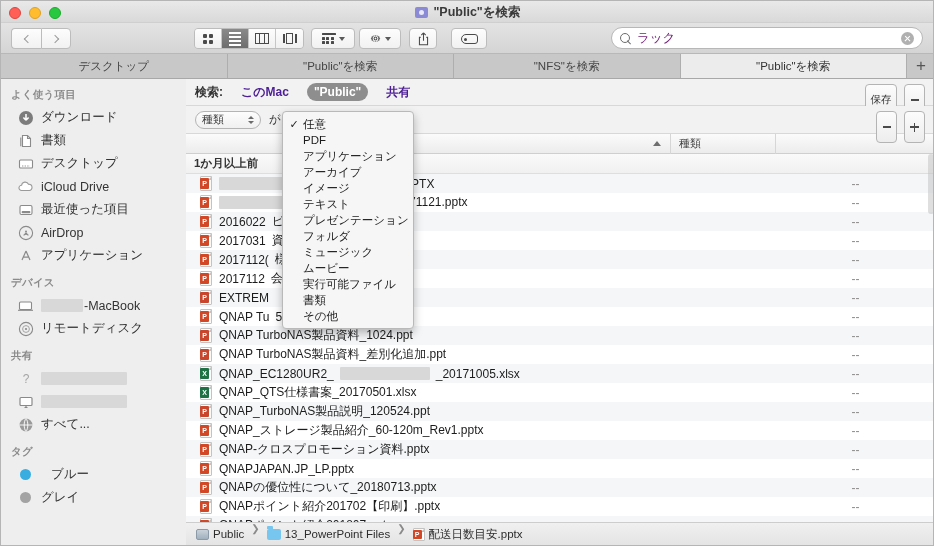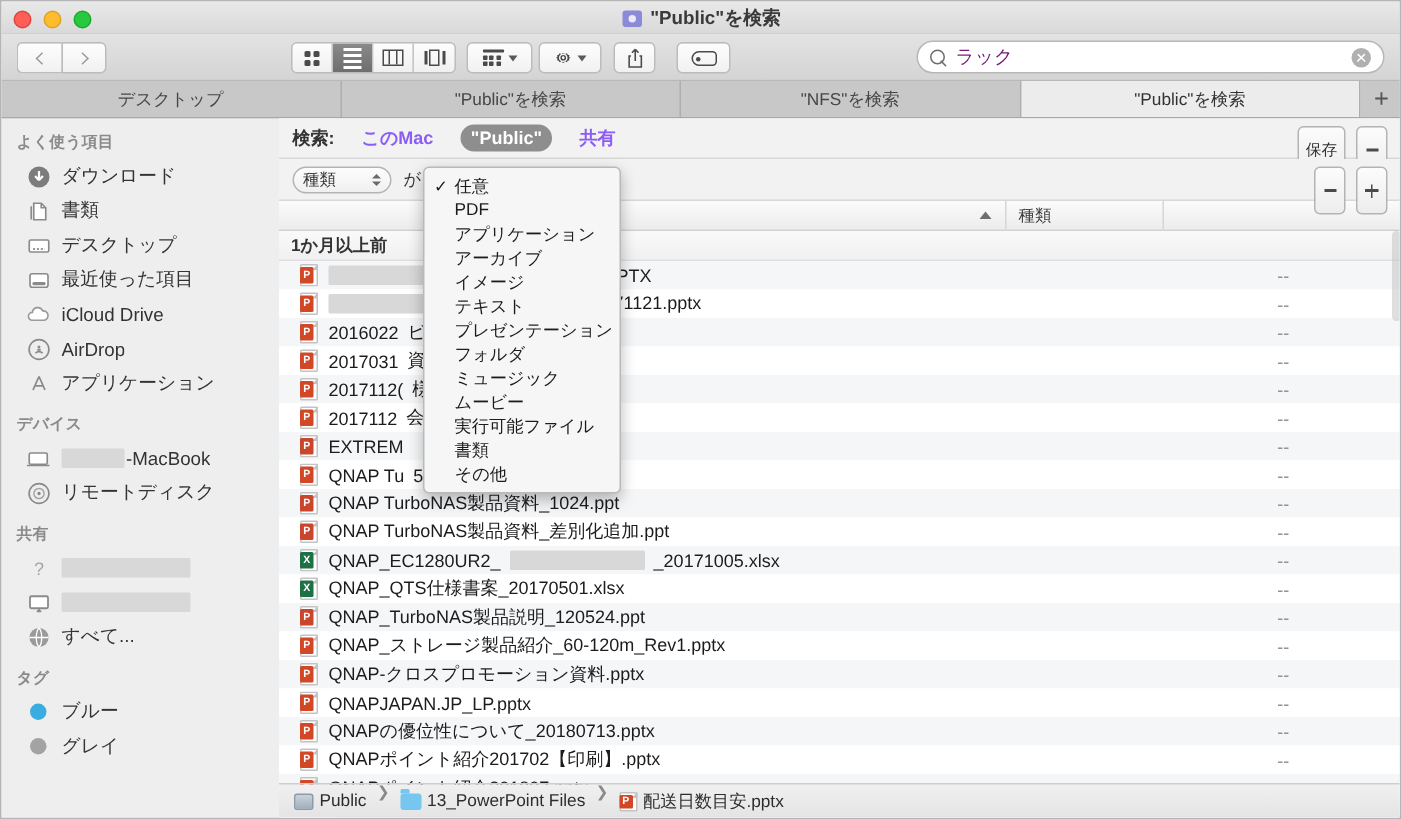--- a/index.html
+++ b/index.html
@@ -168,21 +168,21 @@
   .tag-dot { width: 11px; height: 11px; border-radius: 50%; flex: none; margin-left: 3px; }
 
   
   #main { position: absolute; top: 78px; left: 185px; width: 749px; height: 468px; background: #fff; }
 
   #search-scope {
     height: 27px; background: #f2f2f2; border-bottom: 1px solid #d8d8d8;
     display: flex; align-items: center; padding-left: 9px; gap: 11px; position: relative;
   }
   #scope-label { font-size: 12px; font-weight: bold; color: #333; }
-  .scope-opt { font-size: 12px; font-weight: bold; color: #8b5cf6; padding: 2px 7px; border-radius: 9px; }
+  .scope-opt { font-size: 12px; font-weight: bold; color: #4c1d95; padding: 2px 7px; border-radius: 9px; }
   .scope-opt.sel { background: #8e8e8e; color: #fff; }
   .sm-btn {
     position:absolute; top: 5px; height: 32px; min-width: 17px;
     background: linear-gradient(to bottom,#fcfcfc,#ededed);
     border: 1px solid #b4b4b4; border-radius: 4px;
     display:flex; align-items:center; justify-content:center;
     font-size: 10.5px; color: #333;
   }
   #save-btn { right: 38px; width: 32px; }
   #remove-crit-btn { right: 10px; width: 21px; }
@@ -432,35 +432,35 @@
         <svg width="16" height="16" viewBox="0 0 16 16">
             <rect x="1.5" y="4" width="13" height="8" rx="1" fill="#fff" stroke="#8a8a8a" stroke-width="1.1"></rect>
             <path d="M4 10h8" stroke="#9a9a9a" stroke-width="1.2" stroke-dasharray="1.4 1.2"></path>
           </svg>
       </span>
       <span class="sb-label">デスクトップ</span>
     </div>
 
     <div class="sb-item">
       <span class="sb-icon">
+        <svg width="17" height="16" viewBox="0 0 17 16">
+            <path d="M4.5 11.5a2.6 2.6 0 01.1-5.2 3.6 3.6 0 016.9-1 2.8 2.8 0 01.8 6.2z" fill="#fff" stroke="#9a9a9a" stroke-width="1.1"></path>
+          </svg>
+      </span>
+      <span class="sb-label">iCloud Drive</span>
+    </div>
+
+    <div class="sb-item">
+      <span class="sb-icon">
         <svg width="16" height="16" viewBox="0 0 16 16">
             <rect x="2" y="3.5" width="12" height="9" rx="1.5" fill="#fff" stroke="#8a8a8a" stroke-width="1.1"></rect>
             <rect x="3.6" y="9" width="8.8" height="2.2" rx="1" fill="#8a8a8a"></rect>
           </svg>
       </span>
       <span class="sb-label">最近使った項目</span>
-    </div>
-
-    <div class="sb-item">
-      <span class="sb-icon">
-        <svg width="17" height="16" viewBox="0 0 17 16">
-            <path d="M4.5 11.5a2.6 2.6 0 01.1-5.2 3.6 3.6 0 016.9-1 2.8 2.8 0 01.8 6.2z" fill="#fff" stroke="#9a9a9a" stroke-width="1.1"></path>
-          </svg>
-      </span>
-      <span class="sb-label">iCloud Drive</span>
     </div>
 
     <div class="sb-item">
       <span class="sb-icon">
         <svg width="16" height="16" viewBox="0 0 16 16">
             <circle cx="8" cy="8" r="6.6" fill="none" stroke="#8a8a8a" stroke-width="1.1"></circle>
             <path d="M5.6 10.4a3.4 3.4 0 014.8 0M6.9 8.5a1.7 1.7 0 012.2 0" fill="none" stroke="#8a8a8a" stroke-width="1.1"></path>
             <circle cx="8" cy="6.4" r="1" fill="#8a8a8a"></circle>
           </svg>
       </span>
@@ -530,21 +530,21 @@
             <path d="M1.6 8h12.8M8 1.6c2.4 2.4 2.4 10.4 0 12.8M8 1.6C5.6 4 5.6 12 8 14.4" stroke="#fff" stroke-width=".9" fill="none"></path>
           </svg>
       </span>
       <span class="sb-label">すべて...</span>
     </div>
 
     <div class="sb-header">タグ</div>
 
     <div class="sb-item">
       <span class="tag-dot" style="background:#3aade0;"></span>
-      <span class="sb-label" style="margin-left:3px;">ブルー</span>
+      <span class="sb-label" style="margin-left:13px;">ブルー</span>
     </div>
 
     <div class="sb-item">
       <span class="tag-dot" style="background:#a3a3a3;"></span>
       <span class="sb-label" style="margin-left:3px;">グレイ</span>
     </div>
   </div>
 
   <div id="main">
 

